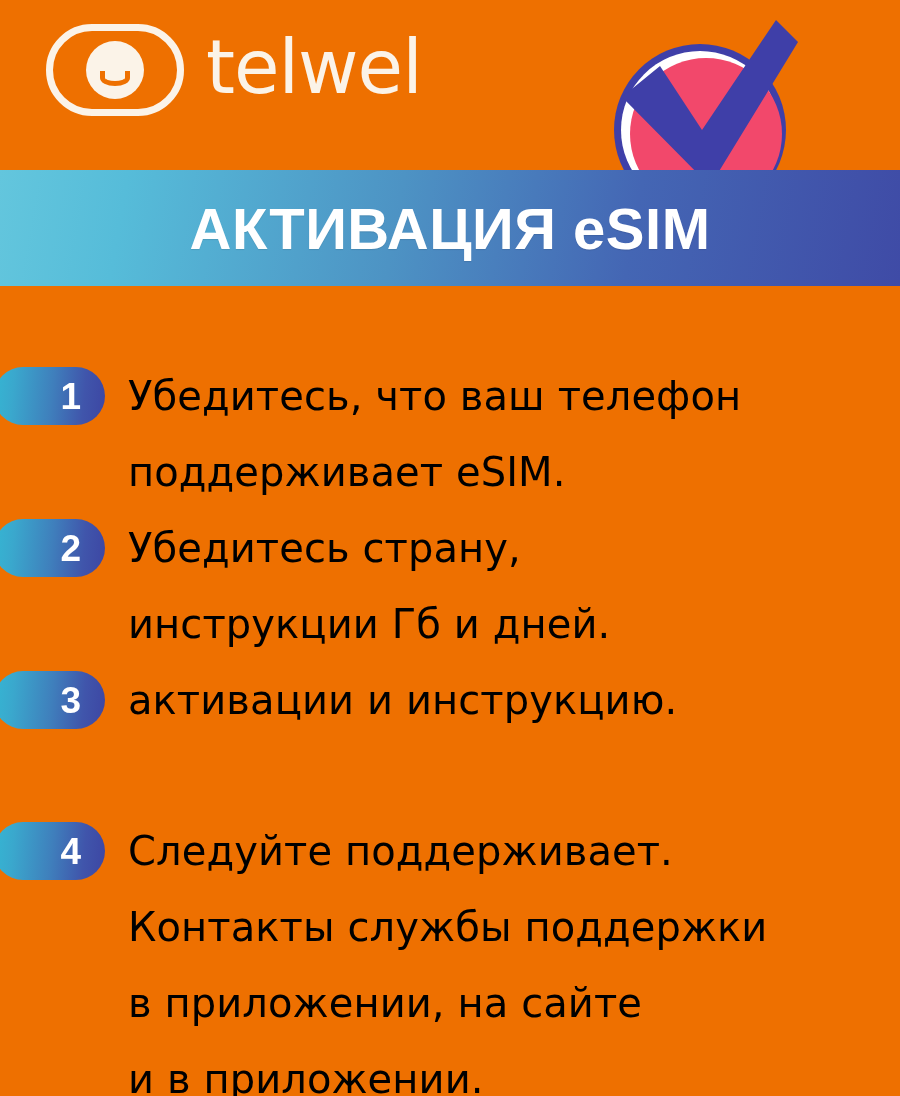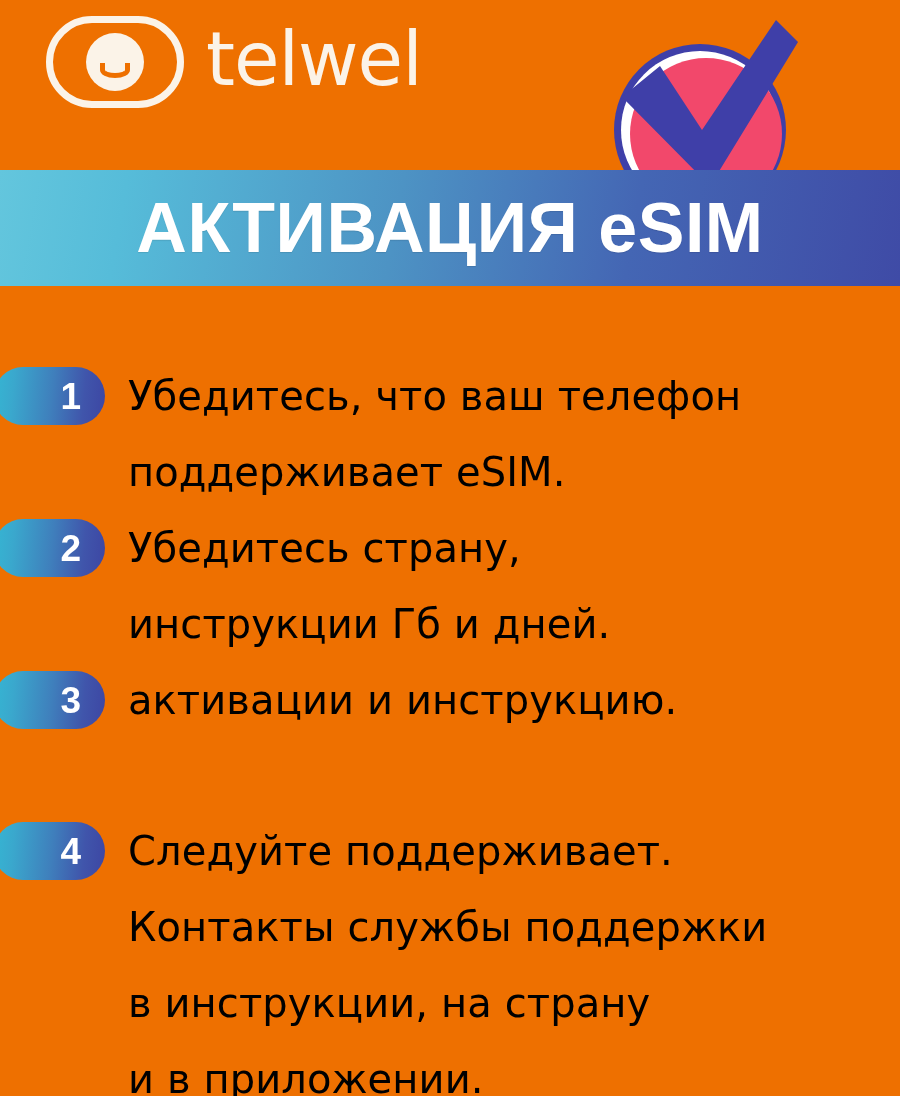--- a/index.html
+++ b/index.html
@@ -22,21 +22,21 @@
     width: 900px;
     height: 1096px;
     background: #ee7000;
     overflow: hidden;
   }
 
   
   .header {
     position: absolute;
     left: 0;
-    top: 8px;
+    top: 16px;
     width: 892px;
     height: 170px;
   }
   .logo-row {
     position: absolute;
     left: 46px;
     top: 8px;
     display: flex;
     align-items: center;
     gap: 22px;
@@ -113,21 +113,21 @@
     height: 116px;
     background: linear-gradient(100deg, #63c6dd 0%, #56bcd9 14%, #4d93c4 44%, #4466b4 70%, #3f4ba6 100%);
     display: flex;
     align-items: center;
     justify-content: center;
     z-index: 6;
   }
   .title-text {
     font-family: "Liberation Sans", sans-serif;
     font-weight: 700;
-    font-size: 70px;
+    font-size: 58px;
     line-height: 67px;
     color: #ffffff;
     letter-spacing: 0.5px;
     white-space: nowrap;
     text-shadow: 0 1px 1px rgba(0,0,0,0.10);
   }
 
   
   .steps {
     position: absolute;
@@ -250,19 +250,19 @@
       </div>
     </div>
 
     <div class="step step-4">
       <div class="badge">
         <span class="badge-num">4</span>
       </div>
       <div class="step-lines">
         <div class="step-line">Следуйте поддерживает.</div>
         <div class="step-line">Контакты службы поддержки</div>
-        <div class="step-line">в инструкции, на страну</div>
+        <div class="step-line">в приложении, на сайте</div>
         <div class="step-line">и в приложении.</div>
       </div>
     </div>
 
   </div>
 </div>
 
 </body></html>

